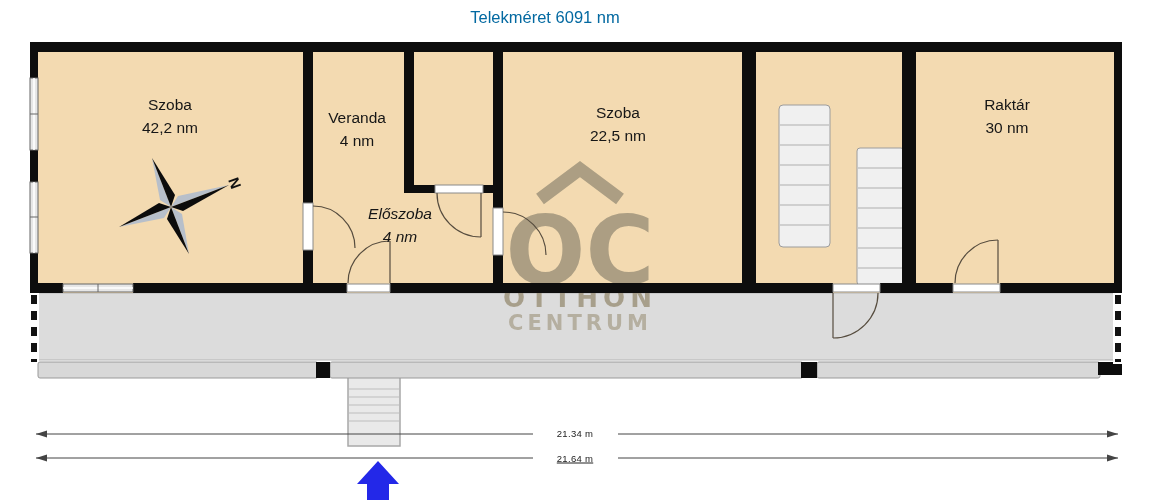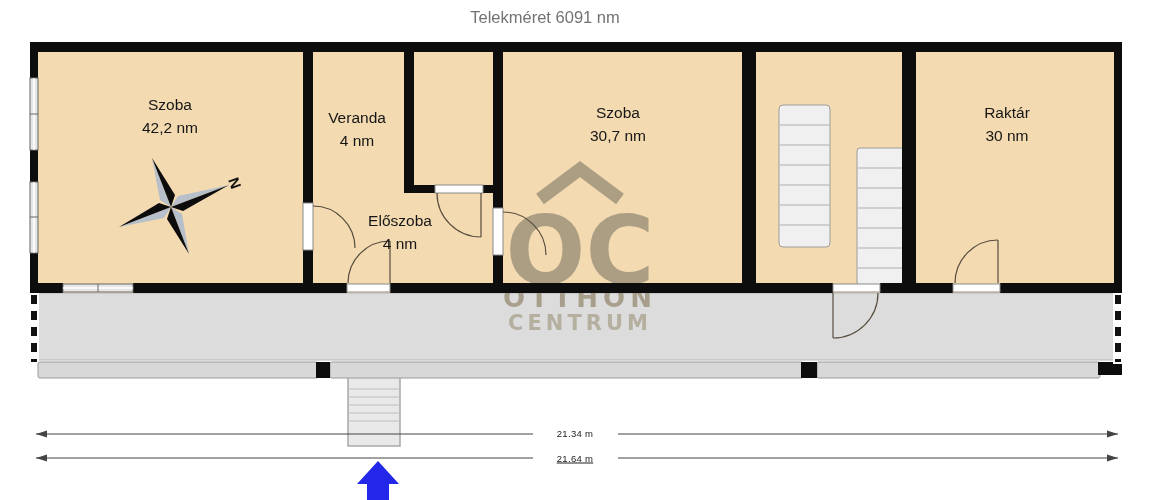--- a/index.html
+++ b/index.html
@@ -1,21 +1,21 @@
 <!DOCTYPE html>
 <html><head>
 <meta charset="utf-8">
 <style>
   html,body{margin:0;padding:0;background:#ffffff;}
   .plan{position:relative;width:1162px;height:500px;background:#ffffff;overflow:hidden;
         font-family:"Liberation Sans", sans-serif;}
   .plan svg{position:absolute;left:0;top:0;}
   .lbl{position:absolute;transform:translate(-50%,-50%);text-align:center;
        font-size:15.5px;line-height:23px;color:#161616;white-space:nowrap;}
-  .title{position:absolute;transform:translate(-50%,-50%);font-size:16.5px;color:#737373;
+  .title{position:absolute;transform:translate(-50%,-50%);font-size:16.5px;color:#0369a1;
          white-space:nowrap;}
   .dimlbl{position:absolute;transform:translate(-50%,-50%);font-size:9.5px;color:#222;
           white-space:nowrap;letter-spacing:.3px;}
   .north{position:absolute;transform:translate(-50%,-50%) rotate(70deg);
          font-size:15px;font-weight:bold;color:#111;}
 </style>
 </head>
 <body>
 
 <div class="plan">
@@ -183,27 +183,27 @@
   <div class="lbl" style="left:170px;top:116px;">
     <div>Szoba</div>
     <div>42,2 nm</div>
   </div>
   <div class="lbl" style="left:357px;top:129px;">
     <div>Veranda</div>
     <div>4 nm</div>
   </div>
   <div class="lbl" style="left:618px;top:124px;">
     <div>Szoba</div>
-    <div>30,7 nm</div>
-  </div>
-  <div class="lbl" style="left:1007px;top:124px;">
+    <div>22,5 nm</div>
+  </div>
+  <div class="lbl" style="left:1007px;top:116px;">
     <div>Raktár</div>
     <div>30 nm</div>
   </div>
-  <div class="lbl" style="left:400px;top:232px;">
+  <div class="lbl" style="left:400px;top:225px;font-style:italic;">
     <div>Előszoba</div>
     <div>4 nm</div>
   </div>
 
   <div class="north" style="left:235px;top:183px;">N</div>
 
   <div class="dimlbl" style="left:575px;top:433px;text-align:right;">21.34 m</div>
   <div class="dimlbl" style="left:575px;top:458px;text-decoration:underline;">21.64 m</div>
 
 </div>

